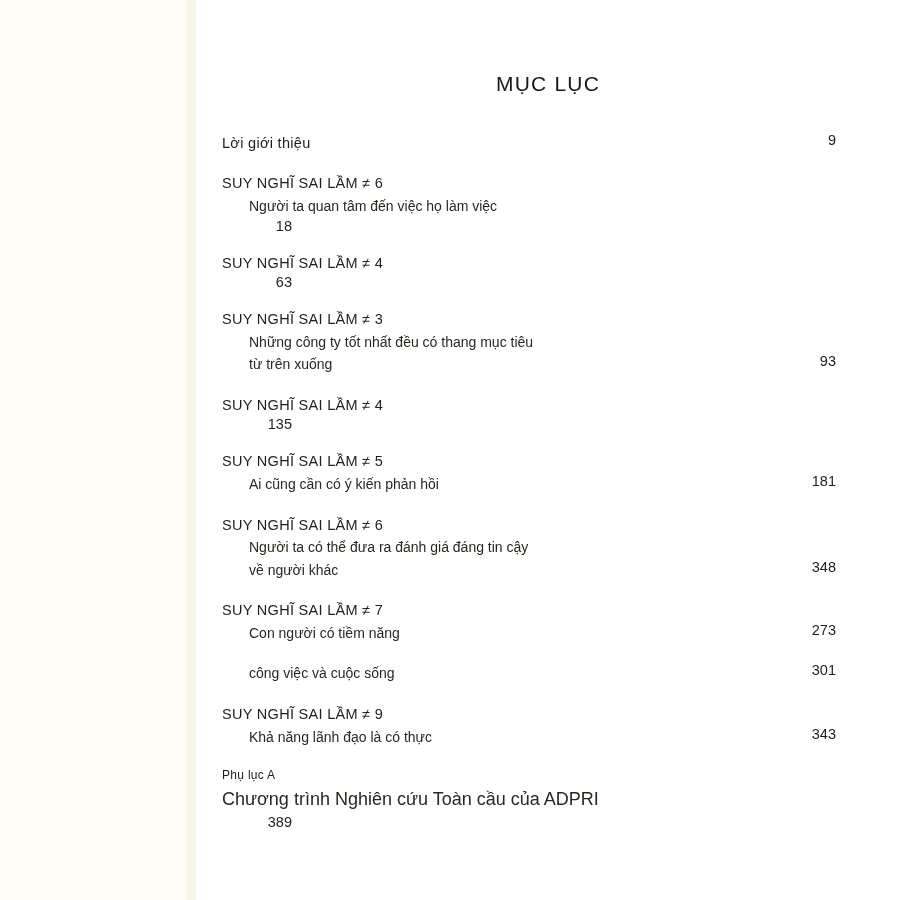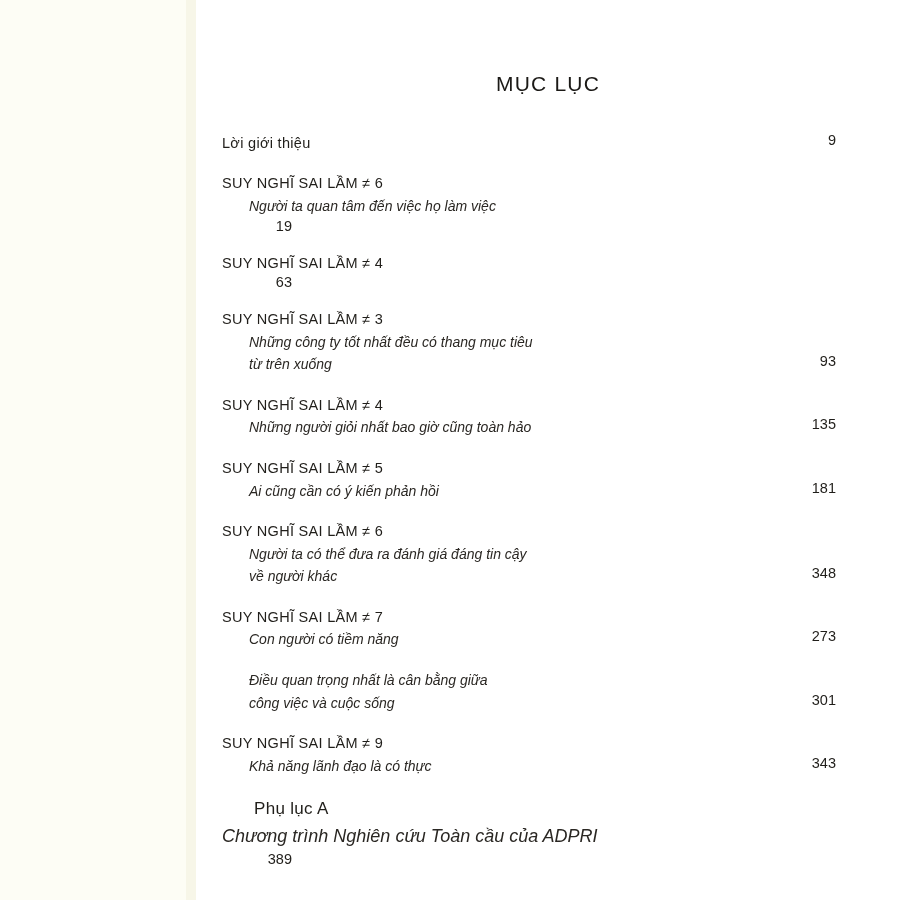--- a/index.html
+++ b/index.html
@@ -71,21 +71,20 @@
   }
   .entry-sub {
     font-size: 14px;
     color: #2a2723;
     line-height: 1.62;
     padding-left: 27px;
   }
   .entry-sub .line {
     display: block;
     white-space: nowrap;
-    font-style: italic;
   }
   .row {
     display: flex;
     align-items: flex-start;
     justify-content: space-between;
     gap: 29px;
   }
   .row .text-col {
     flex: 1 1 auto;
   }
@@ -97,23 +96,22 @@
     padding-right: 34px;
   }
   
   .gap-big { height: 18px; }
   .gap-small { height: 10px; }
 
   .plain-entry .entry-head {
     font-size: 14.5px;
   }
   .appendix .entry-head {
-    font-size: 17px;
+    font-size: 12px;
     line-height: 1.58;
-    margin-left: 32px;
   }
   .appendix .entry-sub {
     padding-left: 0;
     font-size: 18px;
     line-height: 1.58;
   }
 </style>
 </head>
 <body>
 
@@ -142,21 +140,21 @@
         </div>
         <div class="row">
           <div class="text-col">
             <div class="entry-sub">
               <span class="line">Người ta quan tâm đến việc họ làm việc</span>
             </div>
           </div>
           <div class="page-col"></div>
         </div>
         <div class="row">
-          <div class="page-col">19</div>
+          <div class="page-col">18</div>
         </div>
       </div>
       <div class="gap-big"></div>
       <div class="entry chapter-entry">
         <div class="row">
           <div class="text-col">
             <div class="entry-head">SUY NGHĨ SAI LẦM ≠ 4</div>
           </div>
           <div class="page-col"></div>
         </div>
@@ -191,25 +189,20 @@
       </div>
       <div class="gap-big"></div>
       <div class="entry chapter-entry">
         <div class="row">
           <div class="text-col">
             <div class="entry-head">SUY NGHĨ SAI LẦM ≠ 4</div>
           </div>
           <div class="page-col"></div>
         </div>
         <div class="row">
-          <div class="text-col">
-            <div class="entry-sub">
-              <span class="line">Những người giỏi nhất bao giờ cũng toàn hảo</span>
-            </div>
-          </div>
           <div class="page-col">135</div>
         </div>
       </div>
       <div class="gap-big"></div>
       <div class="entry chapter-entry">
         <div class="row">
           <div class="text-col">
             <div class="entry-head">SUY NGHĨ SAI LẦM ≠ 5</div>
           </div>
           <div class="page-col"></div>
@@ -260,28 +253,20 @@
           <div class="text-col">
             <div class="entry-sub">
               <span class="line">Con người có tiềm năng</span>
             </div>
           </div>
           <div class="page-col">273</div>
         </div>
       </div>
       <div class="gap-big"></div>
       <div class="entry chapter-entry">
-        <div class="row">
-          <div class="text-col">
-            <div class="entry-sub">
-              <span class="line">Điều quan trọng nhất là cân bằng giữa</span>
-            </div>
-          </div>
-          <div class="page-col"></div>
-        </div>
         <div class="row">
           <div class="text-col">
             <div class="entry-sub">
               <span class="line">công việc và cuộc sống</span>
             </div>
           </div>
           <div class="page-col">301</div>
         </div>
       </div>
       <div class="gap-big"></div>

